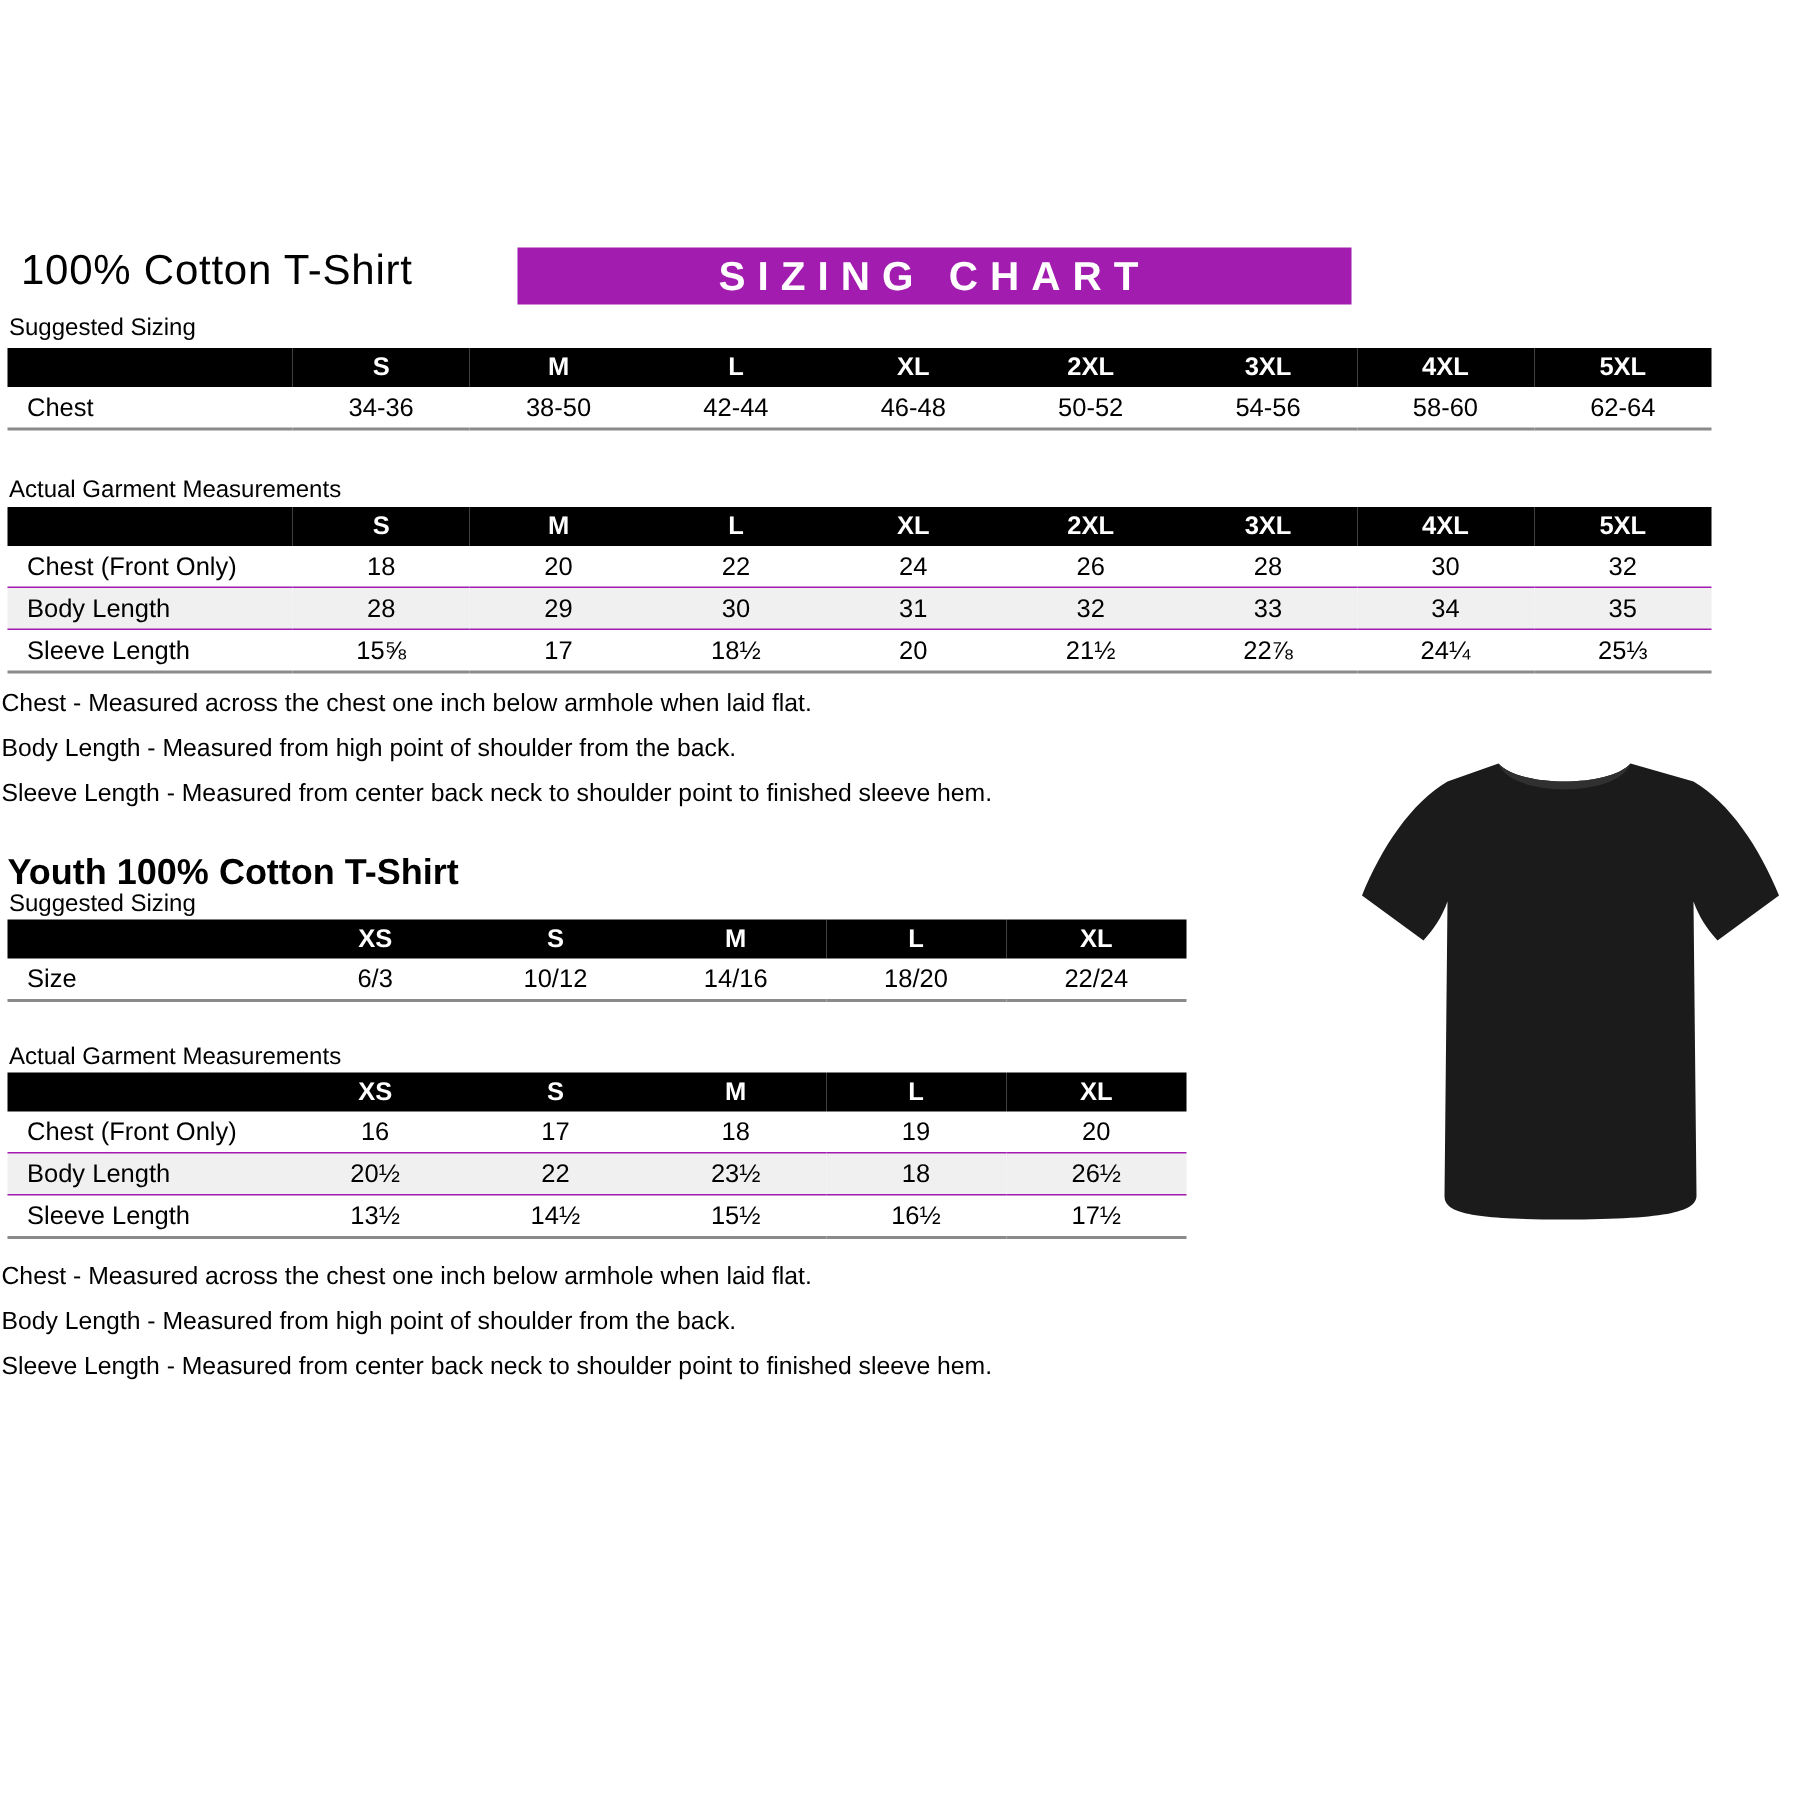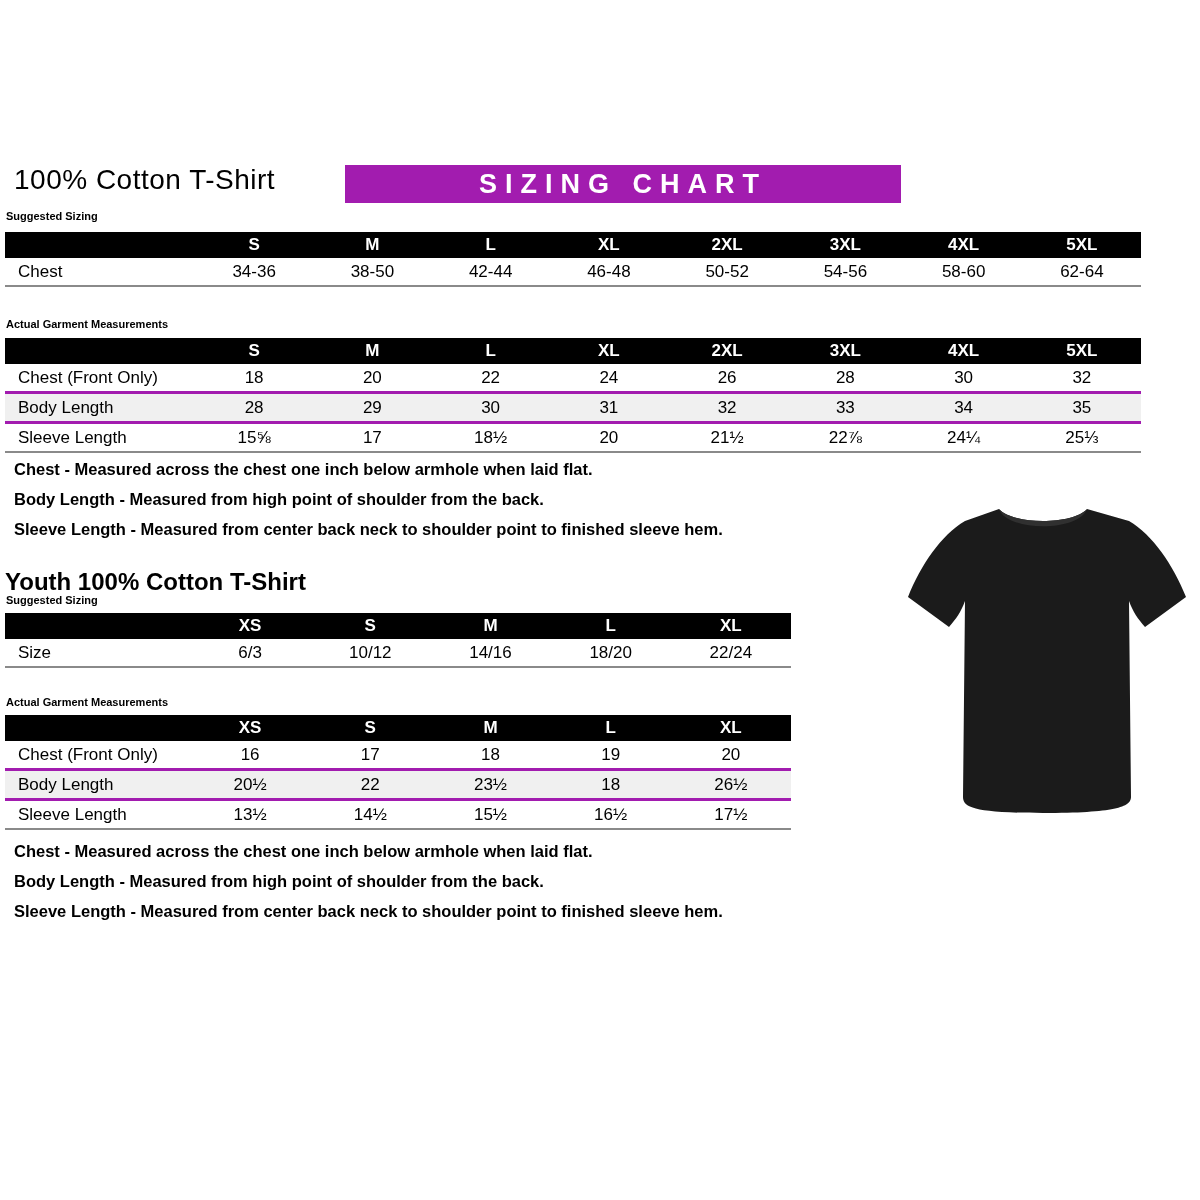--- a/index.html
+++ b/index.html
@@ -2,42 +2,42 @@
 <html><head>
 <meta charset="utf-8">
 <style>
   html,body { margin:0; padding:0; background:#fff; }
   body { font-family:"Liberation Sans", sans-serif; color:#000; }
   .page { position:relative; width:1200px; height:1200px; background:#fff; overflow:hidden; }
 
   .adult-title { position:absolute; left:14px; top:164px; font-size:28px; font-weight:400; letter-spacing:0.5px; }
   .banner { position:absolute; left:345px; top:165px; width:556px; height:38px; background:#a21caf; color:#fff;
             display:flex; align-items:center; justify-content:center; font-size:27px; font-weight:bold; letter-spacing:8px; }
-  .section-label { position:absolute; font-size:11px;font-weight:bold; }
+  .section-label { position:absolute; font-size:16px; }
   #adult-sug-label   { left:6px;  top:210px; }
   #adult-act-label   { left:6px;  top:318px; }
   #youth-sug-label   { left:6px;  top:594px; }
   #youth-act-label   { left:6px;  top:696px; }
 
   .tbl-wrap { position:absolute; }
   #adult-suggested { left:5px; top:232px; width:1136px; }
   #adult-actual    { left:5px; top:338px; width:1136px; }
   #youth-suggested { left:5px; top:613px; width:786px; }
   #youth-actual    { left:5px; top:715px; width:786px; }
 
   table { width:100%; border-collapse:collapse; table-layout:fixed; font-size:17px; }
   thead th { background:#000; color:#fff; font-weight:bold; height:26px; padding:0; text-align:center; }
-  tbody td { height:27px; text-align:center; border-bottom:3px solid #a21caf; padding:0; }
+  tbody td { height:27px; text-align:center; border-bottom:1px solid #a21caf; padding:0; }
   tbody tr:nth-child(even) td { background:#f0f0f0; }
   tbody tr:last-child td { border-bottom:2px solid #8a8a8a; }
   td.rowlabel { text-align:left; padding-left:13px; }
   td.rowlabel b { font-weight:normal; }
   td.rowlabel span.sfx { font-weight:400; }
 
-  .notes { position:absolute; left:14px; font-size:16.5px;font-weight:bold; }
+  .notes { position:absolute; left:1px; font-size:16.5px; }
   #adult-notes { top:460px; }
   #youth-notes { top:842px; }
   .notes .note { margin:0 0 12px 0; line-height:18px; }
 
   .youth-title { position:absolute; left:5px; top:568px; font-size:24px; font-weight:bold; }
 
   .tshirt { position:absolute; left:893px; top:468px; width:300px; height:372px; }
 </style>
 </head>
 <body>

